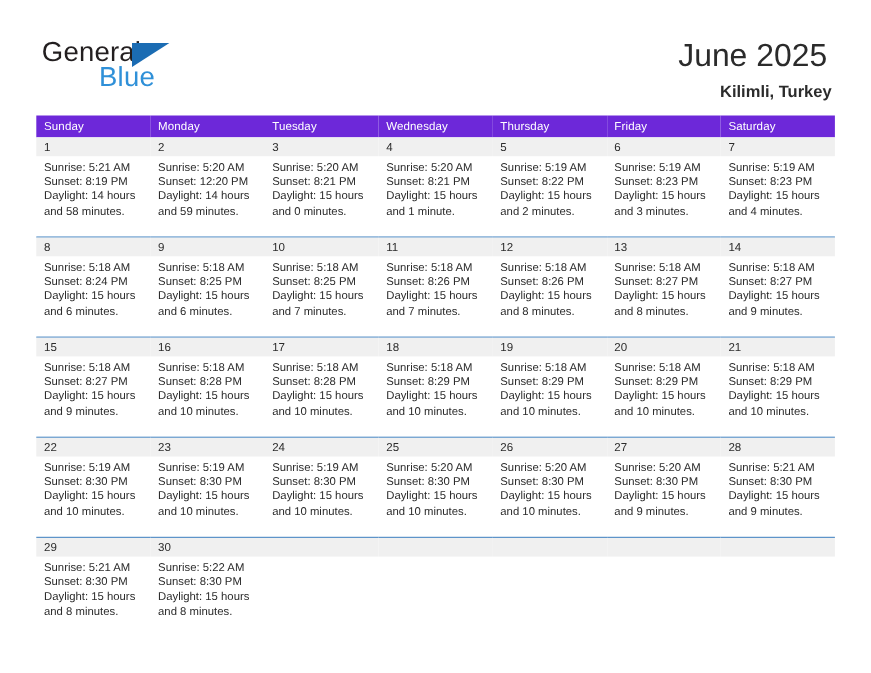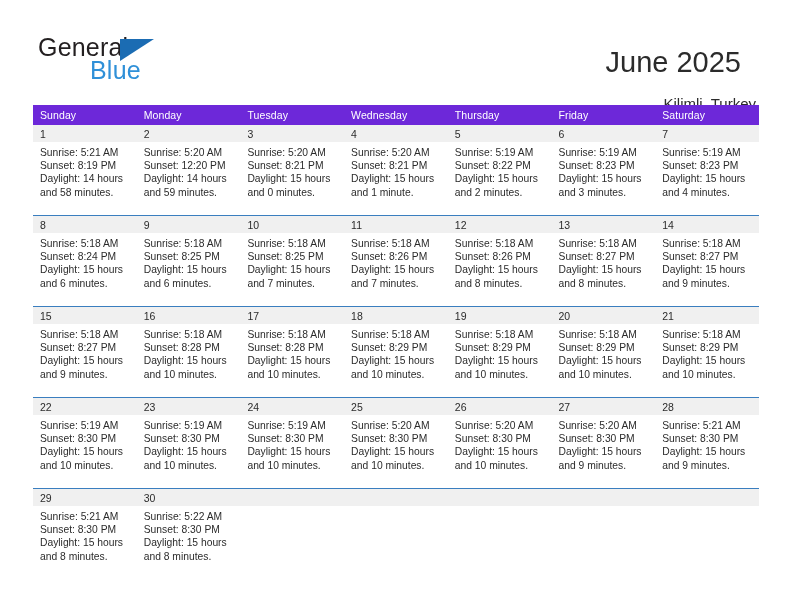--- a/index.html
+++ b/index.html
@@ -68,29 +68,29 @@
     position: absolute;
     right: 36px;
     top: 30px;
     text-align: right;
   }
   .cal-title {
     font-size: 29px;
     color: #2b2b2b;
     line-height: 34px;
     font-weight: normal;
-    margin: 15px;
+    margin: 4px;
     white-space: nowrap;
   }
   .cal-subtitle {
     font-size: 15px;
     color: #2b2b2b;
     line-height: 20px;
     margin: 6px 0 0 0;
-    font-weight: normal;
+    font-weight: bold;
     white-space: nowrap;
   }
 
   
   .calendar {
     position: absolute;
     left: 33px;
     top: 105px;
     width: 726px;
     border-collapse: collapse;

